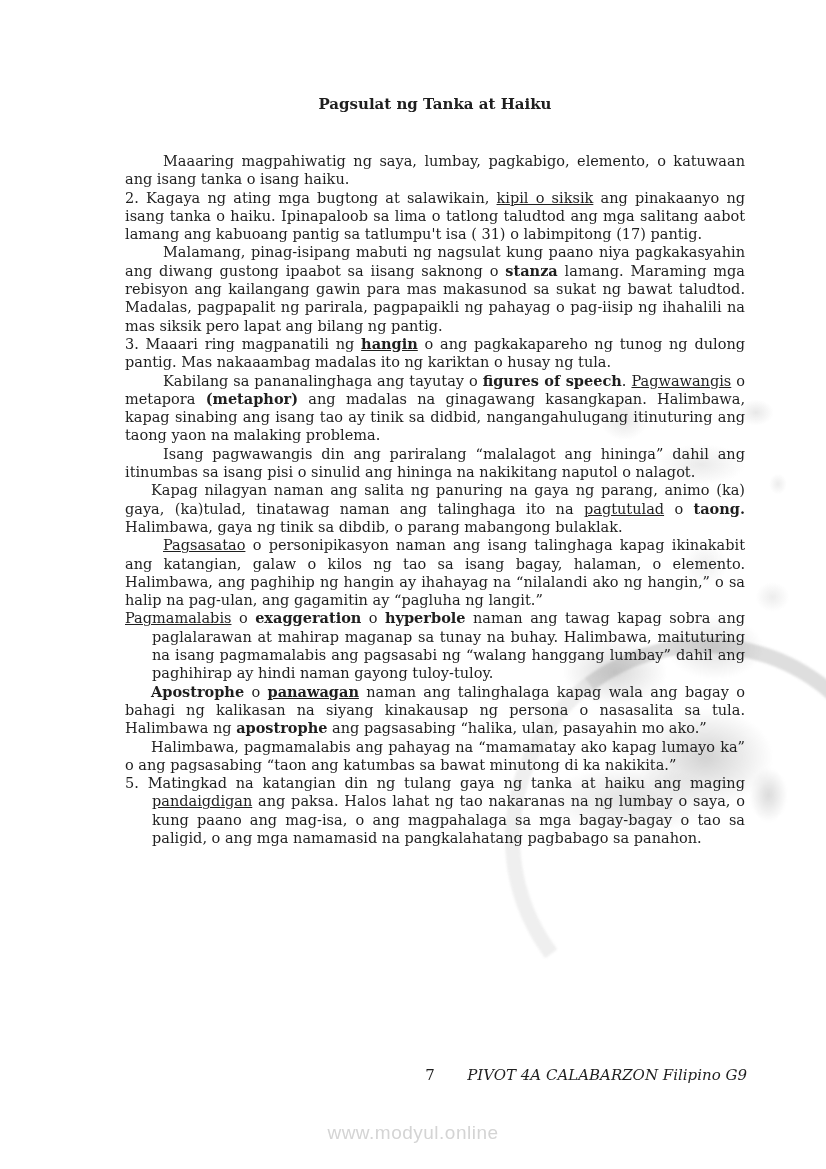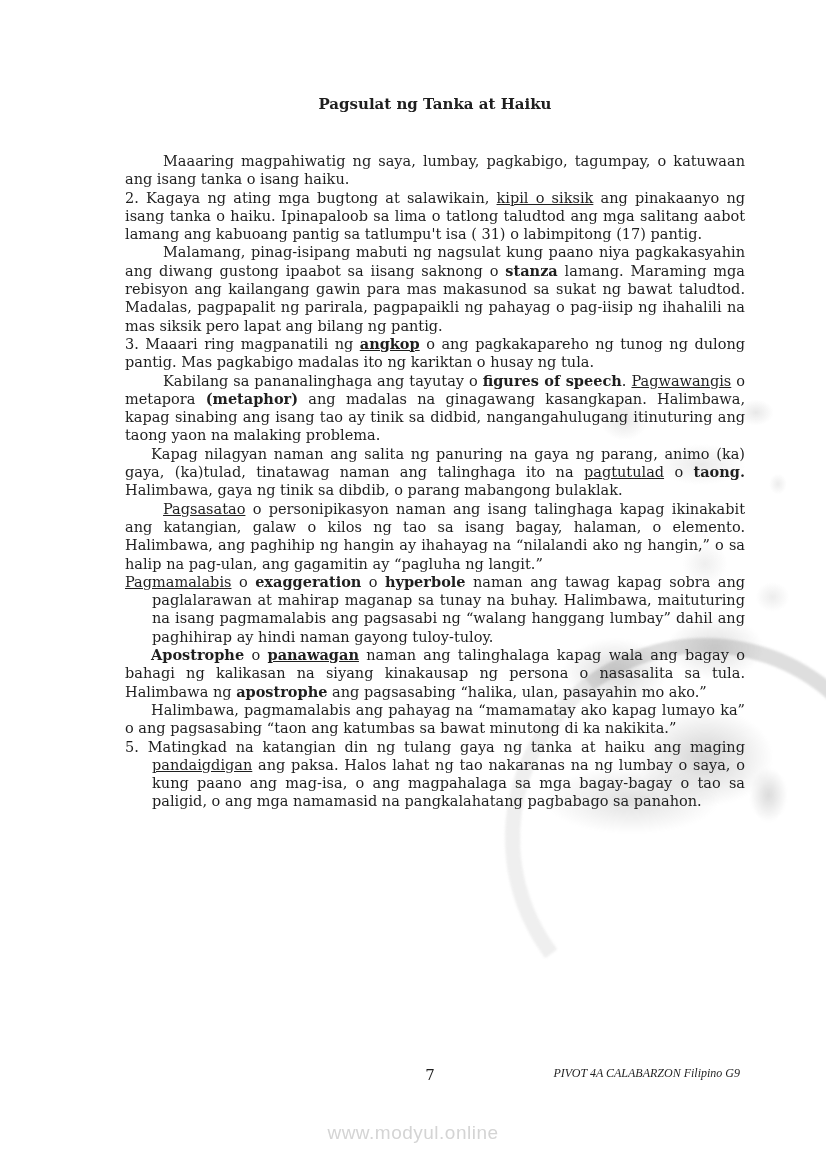--- a/index.html
+++ b/index.html
@@ -77,22 +77,22 @@
   .para.hang{padding-left:27px;text-indent:-27px;}
   .run-u{text-decoration:underline;}
   .run-b{font-weight:bold;}
   .run-bu{font-weight:bold;text-decoration:underline;}
 
   .footer-num{
     position:absolute;left:415px;top:1066px;width:30px;
     text-align:center;font-size:15px;
   }
   .footer-src{
-    position:absolute;right:86px;top:1066px;
-    font-size:12px;font-style:italic;font-family:Liberation Serif, serif;
+    position:absolute;right:79px;top:1066px;
+    font-size:15px;font-style:italic;
   }
   .site-watermark{
     position:absolute;left:0;top:1122px;width:826px;
     text-align:center;
     font-family:"Liberation Sans", sans-serif;
     font-size:19px;color:#d4d4d4;letter-spacing:0.5px;
   }
 </style>
 </head>
 <body>
@@ -104,25 +104,26 @@
     <div class="stain speckles2"></div>
     <div class="stain arc"></div>
     <div class="stain b1"></div>
     <div class="stain b2"></div>
     <div class="stain b3"></div>
   </div>
 
   <h1 class="page-title">Pagsulat ng Tanka at Haiku</h1>
 
   <div class="doc-body">
-      <p class="para indent"><span>Maaaring magpahiwatig ng saya, lumbay, pagkabigo, tagumpay, o katuwaan ang isang tanka o isang haiku.</span></p>
+      <p class="para indent"><span>Maaaring magpahiwatig ng saya, lumbay, pagkabigo, elemento, o katuwaan ang isang tanka o isang haiku.</span></p>
       <p class="para none"><span>2. Kagaya ng ating mga bugtong at salawikain, </span><span class="run-u">kipil o siksik</span><span> ang pinakaanyo ng isang tanka o haiku.  Ipinapaloob sa lima o tatlong taludtod ang mga salitang aabot lamang ang kabuoang pantig sa tatlumpu't isa ( 31)  o labimpitong (17) pantig.</span></p>
       <p class="para indent"><span>Malamang, pinag-isipang mabuti ng nagsulat kung paano niya pagkakasyahin ang diwang gustong ipaabot sa iisang saknong o </span><span class="run-b">stanza</span><span> lamang. Maraming mga rebisyon ang kailangang gawin para mas makasunod sa sukat ng bawat taludtod.  Madalas, pagpapalit ng parirala, pagpapaikli ng pahayag o pag-iisip ng ihahalili na mas siksik pero lapat ang bilang ng pantig.</span></p>
-      <p class="para none"><span>3. Maaari ring magpanatili ng </span><span class="run-bu">angkop</span><span> o ang pagkakapareho ng tunog ng dulong pantig.  Mas pagkabigo madalas ito ng kariktan o husay ng tula.</span></p>
+      <p class="para none"><span>3. Maaari ring magpanatili ng </span><span class="run-bu">hangin</span><span> o ang pagkakapareho ng tunog ng dulong pantig.  Mas nakaaambag madalas ito ng kariktan o husay ng tula.</span></p>
       <p class="para indent"><span>Kabilang sa pananalinghaga ang tayutay o </span><span class="run-b">figures of speech</span><span>. </span><span class="run-u">Pagwawangis</span><span> o metapora </span><span class="run-b">(metaphor)</span><span> ang madalas na ginagawang kasangkapan. Halimbawa, kapag sinabing ang isang tao ay tinik sa didbid, nangangahulugang itinuturing ang taong yaon na malaking problema.</span></p>
+      <p class="para indent"><span>Isang pagwawangis din ang pariralang “malalagot ang hininga” dahil ang itinumbas sa isang pisi o sinulid ang hininga na nakikitang naputol o nalagot.</span></p>
       <p class="para indent-sm"><span>Kapag nilagyan naman ang salita ng panuring na gaya ng parang, animo (ka) gaya, (ka)tulad, tinatawag naman ang talinghaga ito na </span><span class="run-u">pagtutulad</span><span> o </span><span class="run-b">taong.</span><span> Halimbawa, gaya ng tinik sa dibdib, o parang mabangong bulaklak.</span></p>
       <p class="para indent"><span class="run-u">Pagsasatao</span><span> o personipikasyon naman ang isang talinghaga kapag ikinakabit ang katangian, galaw o kilos ng tao sa isang bagay, halaman, o elemento. Halimbawa, ang paghihip ng hangin ay ihahayag na “nilalandi ako ng hangin,” o sa halip na pag-ulan, ang gagamitin ay “pagluha ng langit.”</span></p>
       <p class="para hang"><span class="run-u">Pagmamalabis</span><span> o </span><span class="run-b">exaggeration</span><span> o </span><span class="run-b">hyperbole</span><span> naman ang tawag kapag sobra ang paglalarawan at mahirap maganap sa tunay na buhay. Halimbawa, maituturing na isang pagmamalabis ang pagsasabi ng “walang hanggang lumbay” dahil ang paghihirap ay hindi naman gayong tuloy-tuloy.</span></p>
       <p class="para indent-sm"><span class="run-b">Apostrophe</span><span> o </span><span class="run-bu">panawagan</span><span> naman ang talinghalaga kapag wala ang bagay o bahagi ng kalikasan na siyang kinakausap ng persona o nasasalita sa tula. Halimbawa ng </span><span class="run-b">apostrophe</span><span> ang pagsasabing “halika, ulan, pasayahin mo ako.”</span></p>
       <p class="para indent-sm"><span>Halimbawa, pagmamalabis ang pahayag na “mamamatay ako kapag lumayo ka” o ang pagsasabing “taon ang katumbas sa bawat minutong di ka nakikita.”</span></p>
       <p class="para hang"><span>5. Matingkad na katangian din ng tulang gaya ng tanka at haiku ang maging </span><span class="run-u">pandaigdigan</span><span> ang paksa.  Halos lahat ng tao nakaranas na ng lumbay o saya, o kung paano ang mag-isa, o ang magpahalaga sa mga bagay-bagay o tao sa paligid, o ang mga namamasid na pangkalahatang pagbabago sa panahon.</span></p>
     </div>
 
   <div class="footer-num">7</div>
   <div class="footer-src">PIVOT 4A CALABARZON Filipino G9</div>

